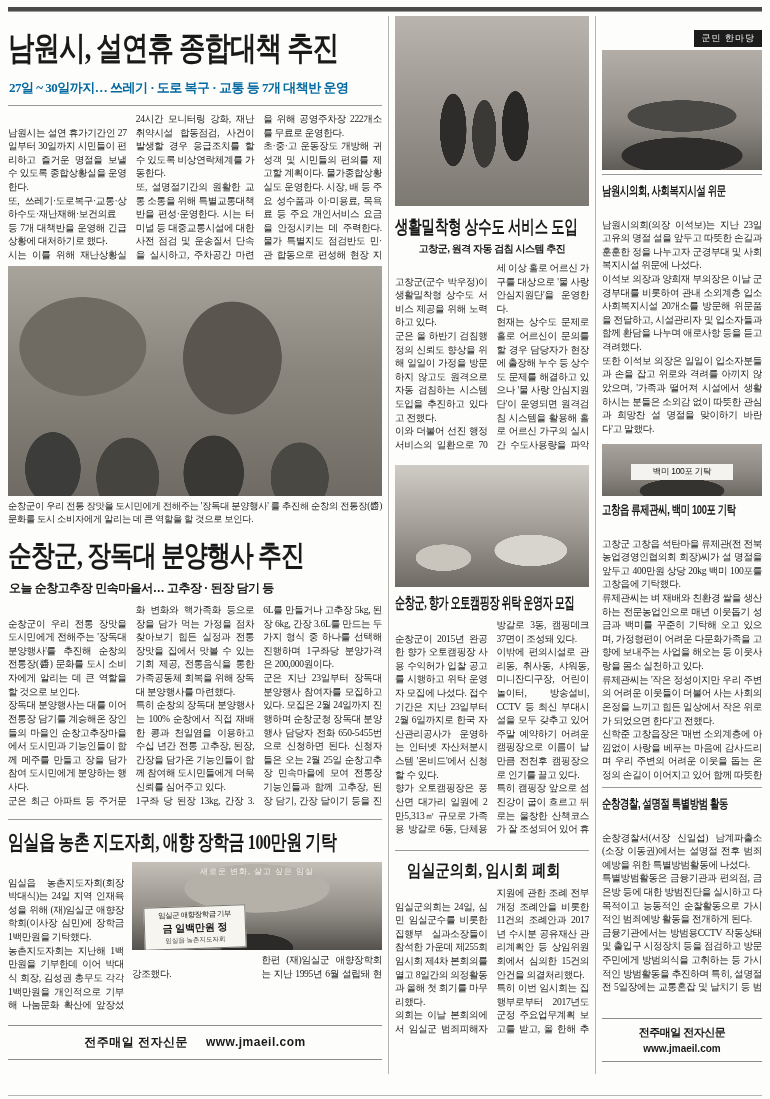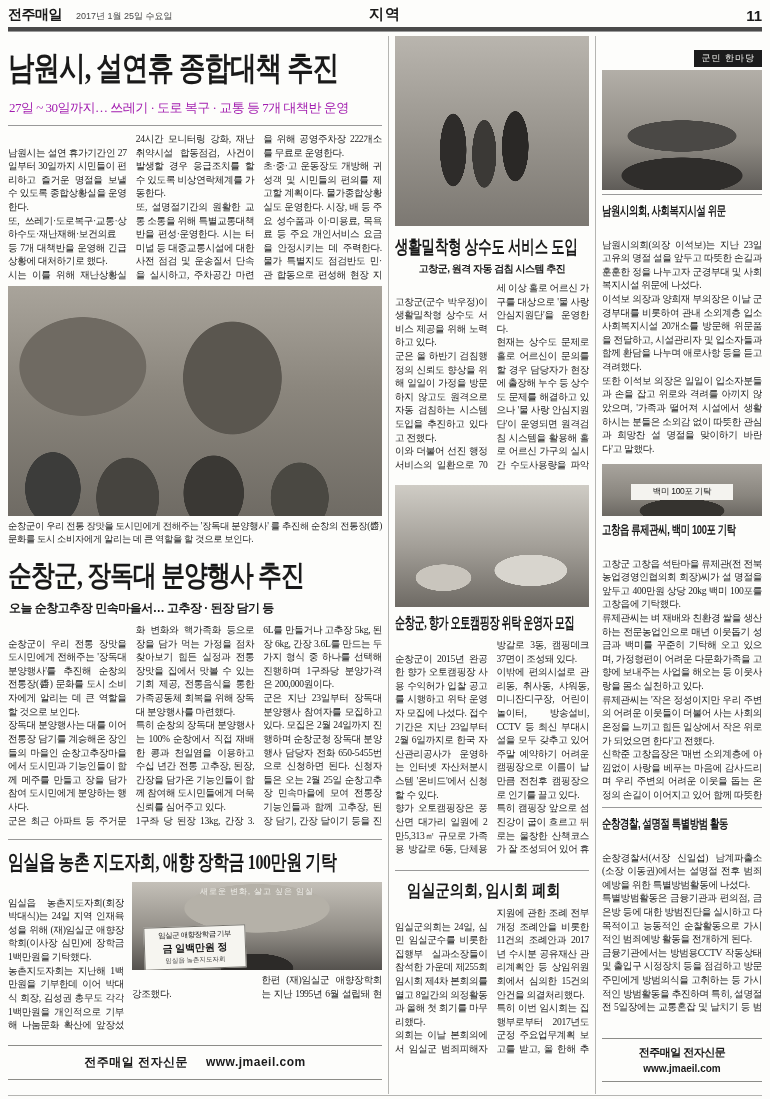--- a/index.html
+++ b/index.html
@@ -37,21 +37,21 @@
   .hl3{font-size:21px;margin:6px 0 4px 0;}
   .hl3>span{transform:scaleX(0.76);letter-spacing:-0.5px;}
   .hlM1{font-size:19px;margin:6px 0 2px 0;text-align:left;}
   .hlM1>span{transform:scaleX(0.70);}
   .hlM2{font-size:16px;margin:6px 0 4px 0;}
   .hlM2>span{transform:scaleX(0.63);letter-spacing:-0.5px;}
   .hlM3{font-size:17px;margin:6px 0 4px 12px;}
   .hlM3>span{transform:scaleX(0.84);}
   .hlR{font-family:"Liberation Sans",sans-serif;font-size:13px;margin:5px 0 4px 0;}
   .hlR>span{transform:scaleX(0.72);letter-spacing:-0.5px;}
-  .sub1{font-size:13px;color:#a21caf;margin:2px 0 6px 1px;letter-spacing:-0.5px;}
+  .sub1{font-size:13px;color:#0369a1;margin:2px 0 6px 1px;letter-spacing:-0.5px;font-weight:bold;}
   .sub2{font-family:"Liberation Sans",sans-serif;font-weight:bold;font-size:12px;letter-spacing:-0.5px;margin:2px 0 6px 1px;}
   .subM{font-family:"Liberation Sans",sans-serif;font-weight:bold;font-size:10px;text-align:center;margin:0 0 5px 0;letter-spacing:-0.5px;}
   .rule{border-top:1px solid #999;margin:2px 0;}
   .body{
     font-size:9.6px;line-height:1.42;text-align:justify;
     white-space:pre-line;letter-spacing:-0.3px;
     column-fill:auto;overflow:hidden;
   }
   .cols3{column-count:3;column-gap:9px;}
   .cols2{column-count:2;column-gap:9px;}
@@ -117,26 +117,20 @@
   .footR .t{font-weight:bold;font-size:11px;letter-spacing:-0.5px;}
   .footR .url{font-weight:bold;font-size:10px;margin-top:3px;}
   .page-bottom{position:absolute;left:8px;right:8px;bottom:3px;border-top:1px solid #b5b5b2;}
   .fix{overflow:hidden;}
 </style>
 </head>
 <body>
 
 <div class="page">
 
-  <div class="hdr">
-    <span class="masthead">전주매일</span>
-    <span class="date">2017년 1월 25일 수요일</span>
-    <span class="section">지역</span>
-    <span class="pageno">11</span>
-  </div>
   <div class="hdr-rule"></div>
 
   <div class="main">
 
     <div class="colL">
 
       <div class="h-big hl1"><span>남원시, 설연휴 종합대책 추진</span></div>
       <div class="sub1">27일 ~ 30일까지… 쓰레기 · 도로 복구 · 교통 등 7개 대책반 운영</div>
       <div class="rule"></div>
 

